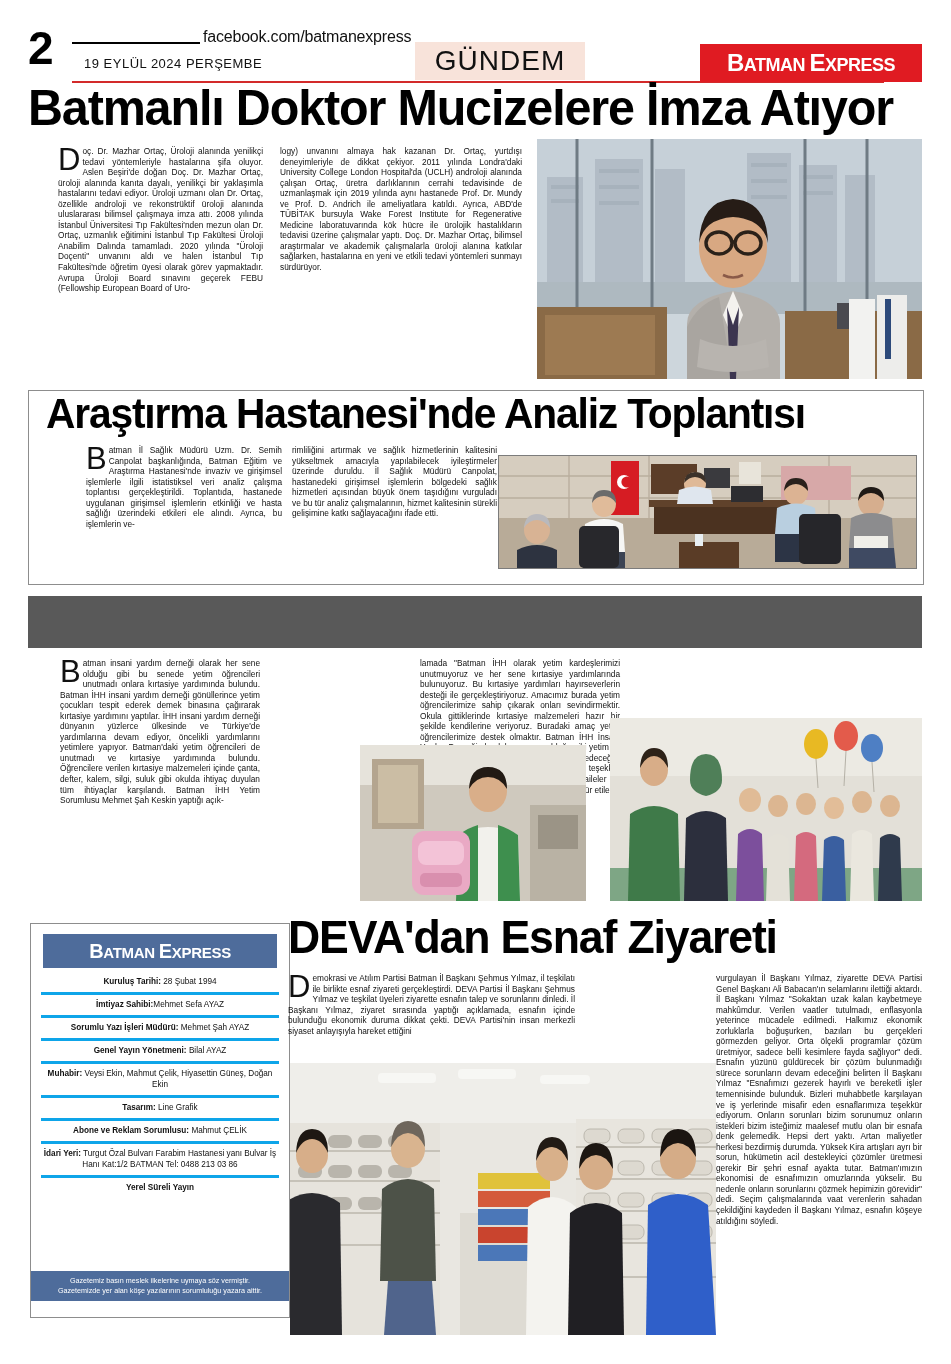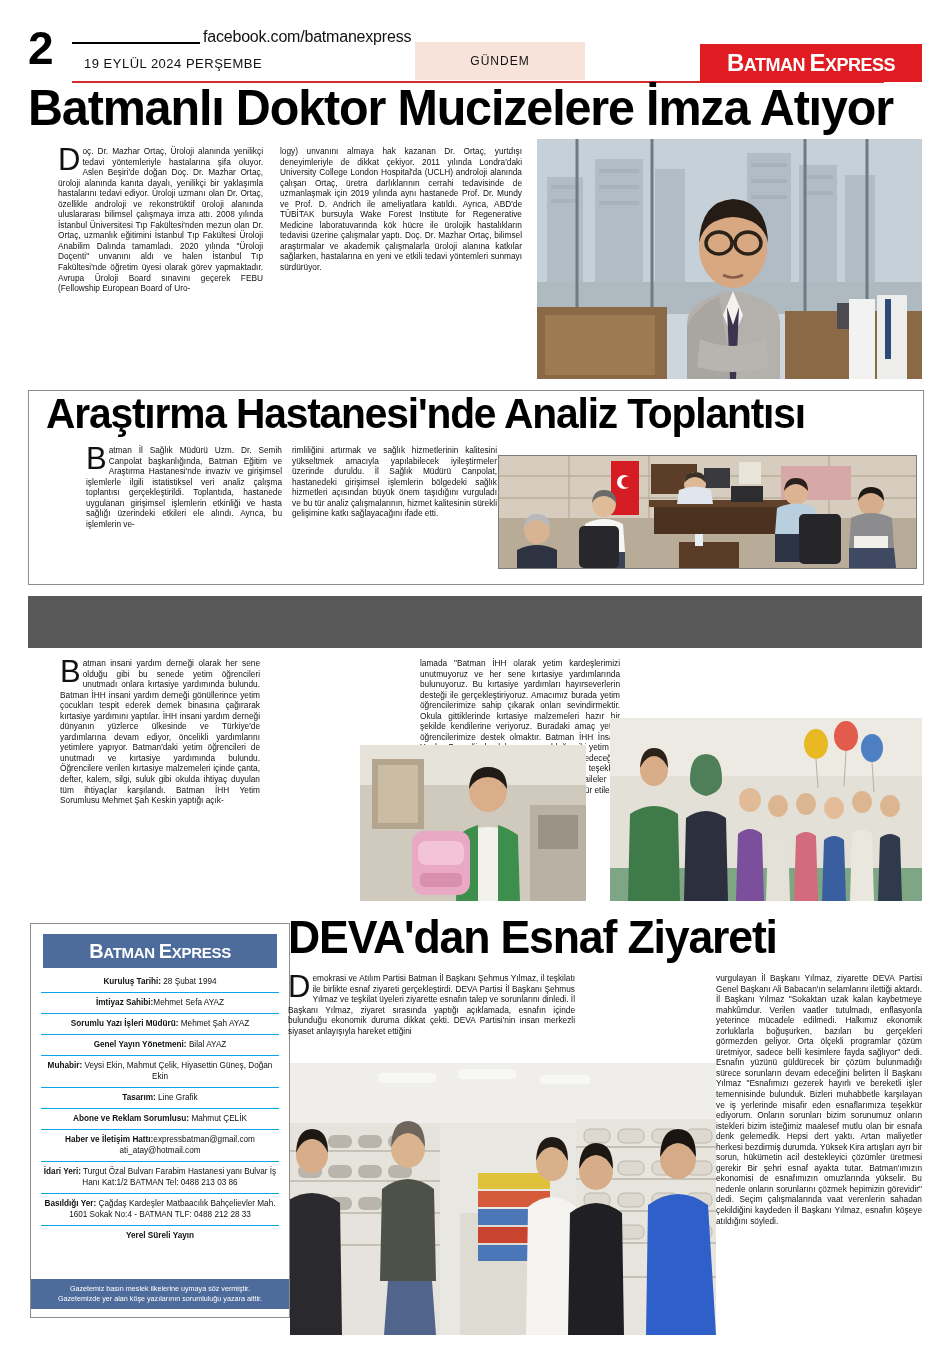--- a/index.html
+++ b/index.html
@@ -15,21 +15,21 @@
     position:absolute;left:28px;top:12px;font-size:46px;font-weight:bold;
     line-height:44px;font-family:"Liberation Sans",sans-serif;color:#000;
   }
   .mh-rule-top{position:absolute;left:72px;top:28px;width:128px;height:2px;background:#000;}
   .mh-social{position:absolute;left:203px;top:14px;font-size:16px;color:#111;letter-spacing:-.2px;}
   .mh-date{position:absolute;left:84px;top:42px;font-size:13px;letter-spacing:.5px;color:#111;}
   .mh-redline{position:absolute;left:72px;top:67px;width:812px;height:2px;background:#d32a2a;}
   .mh-section{
     position:absolute;left:415px;top:28px;width:170px;height:38px;background:#f8e3da;
     display:flex;align-items:center;justify-content:center;
-    font-size:12px;letter-spacing:1px;color:#111;
+    font-size:28px;letter-spacing:1px;color:#111;
   }
   .mh-logo{
     position:absolute;left:700px;top:30px;width:222px;height:38px;background:#e01b22;
     display:flex;align-items:center;justify-content:center;
   }
   .mh-logo .lg{
     color:#fff;font-weight:bold;font-size:24px;letter-spacing:-.5px;
     font-family:"Liberation Sans",sans-serif;white-space:nowrap;
   }
   .mh-logo .lg .sm{font-size:18px;}
@@ -74,27 +74,27 @@
   
   #imp{left:30px;top:923px;width:258px;height:393px;background:#fff;border:1px solid #8d8d8d;}
   .imp-logo{
     margin:10px 12px 0 12px;height:34px;background:#4e6c9b;
     display:flex;align-items:center;justify-content:center;
   }
   .imp-logo .lg{color:#fff;font-weight:bold;font-size:20px;letter-spacing:-.3px;white-space:nowrap;}
   .imp-logo .lg .sm{font-size:15px;}
   .imp-rows{margin:4px 10px 0 10px;}
   .imp-row{
-    border-bottom:1px solid #0ea5e9;padding:4px 0 5px 0;text-align:center;
+    border-bottom:3px solid #0ea5e9;padding:4px 0 5px 0;text-align:center;
     font-size:8.2px;line-height:11px;color:#111;
   }
   .imp-row:last-child{border-bottom:none;font-weight:bold;}
   .imp-row b{font-weight:bold;}
   .imp-foot{
-    position:absolute;left:0;bottom:8px;width:100%;background:#4e6c9b;color:#fff;
+    position:absolute;left:0;bottom:16px;width:100%;background:#4e6c9b;color:#fff;
     font-size:7.2px;line-height:9.5px;text-align:center;padding:5px 4px 6px 4px;
     box-sizing:border-box;
   }
 
   
   #a4{left:288px;top:915px;width:634px;height:420px;}
   #a4 .hl{font-size:46px;top:0;left:0;position:absolute;}
   #a4 .c1{position:absolute;left:0px;top:58px;width:287px;height:62px;}
   #a4 .c2{position:absolute;left:428px;top:58px;width:206px;height:390px;}
 </style>
@@ -320,24 +320,21 @@
       <span class="lg"><span>B</span><span class="sm">ATMAN </span><span>E</span><span class="sm">XPRESS</span></span>
     </div>
     <div class="imp-rows" id="imp-rows">
         <div class="imp-row"><b>Kuruluş Tarihi:</b><span style="white-space: pre-line;"> 28 Şubat 1994</span></div>
         <div class="imp-row"><b>İmtiyaz Sahibi:</b><span style="white-space: pre-line;">Mehmet Sefa AYAZ</span></div>
         <div class="imp-row"><b>Sorumlu Yazı İşleri Müdürü:</b><span style="white-space: pre-line;"> Mehmet Şah AYAZ</span></div>
         <div class="imp-row"><b>Genel Yayın Yönetmeni:</b><span style="white-space: pre-line;"> Bilal AYAZ</span></div>
         <div class="imp-row"><b>Muhabir:</b><span style="white-space: pre-line;"> Veysi Ekin, Mahmut Çelik, Hiyasettin Güneş, Doğan Ekin</span></div>
         <div class="imp-row"><b>Tasarım:</b><span style="white-space: pre-line;"> Line Grafik</span></div>
         <div class="imp-row"><b>Abone ve Reklam Sorumlusu:</b><span style="white-space: pre-line;"> Mahmut ÇELİK</span></div>
-        <div class="imp-row"><b>Haber ve İletişim Hattı:</b><span style="white-space: pre-line;">expressbatman@gmail.com
-ati_atay@hotmail.com</span></div>
         <div class="imp-row"><b>İdari Yeri:</b><span style="white-space: pre-line;"> Turgut Özal Bulvarı Farabim Hastanesi yanı Bulvar İş Hanı Kat:1/2 BATMAN Tel: 0488 213 03 86</span></div>
-        <div class="imp-row"><b>Basıldığı Yer:</b><span style="white-space: pre-line;"> Çağdaş Kardeşler Matbaacılık Bahçelievler Mah. 1601 Sokak No:4  -  BATMAN TLF: 0488 212 28 33</span></div>
         <div class="imp-row"><span style="white-space: pre-line;">Yerel Süreli Yayın</span></div>
       </div>
     <div class="imp-foot" style="white-space: pre-line;">Gazetemiz basın meslek ilkelerine uymaya söz vermiştir.
 Gazetemizde yer alan köşe yazılarının sorumluluğu yazara aittir.</div>
   </div>
 
   <div class="art" id="a4">
     <div class="hl hl-black">DEVA'dan Esnaf Ziyareti</div>
     <div class="body-col dropcap c1">Demokrasi ve Atılım Partisi Batman İl Başkanı Şehmus Yılmaz, il teşkilatı ile birlikte esnaf ziyareti gerçekleştirdi. DEVA Partisi İl Başkanı Şehmus Yılmaz ve teşkilat üyeleri ziyarette esnafın talep ve sorunlarını dinledi. İl Başkanı Yılmaz, ziyaret sırasında yaptığı açıklamada, esnafın içinde bulunduğu ekonomik duruma dikkat çekti. DEVA Partisi'nin insan merkezli siyaset anlayışıyla hareket ettiğini</div>
     <div class="body-col c2">vurgulayan İl Başkanı Yılmaz, ziyarette DEVA Partisi Genel Başkanı Ali Babacan'ın selamlarını ilettiği aktardı. İl Başkanı Yılmaz "Sokaktan uzak kalan kaybetmeye mahkûmdur. Verilen vaatler tutulmadı, enflasyonla yeterince mücadele edilmedi. Halkımız ekonomik zorluklarla boğuşurken, bazıları bu gerçekleri görmezden geliyor. Orta ölçekli programlar çözüm üretmiyor, sadece belli kesimlere fayda sağlıyor" dedi. Esnafın yüzünü güldürecek bir çözüm bulunmadığı sürece sorunların devam edeceğini belirten İl Başkanı Yılmaz "Esnafımızı gezerek hayırlı ve bereketli işler temennisinde bulunduk. Bizleri muhabbetle karşılayan ve iş yerlerinde misafir eden esnaflarımıza teşekkür ediyorum. Onların sorunları bizim sorunumuz onların istekleri bizim isteğimiz maalesef mutlu olan bir esnafa denk gelemedik. Hepsi dert yaktı. Artan maliyetler herkesi bezdirmiş durumda. Yüksek Kira artışları ayrı bir sorun, hükümetin acil destekleyici çözümler üretmesi gerekir Bir şehri esnaf ayakta tutar. Batman'ımızın ekonomisi de esnafımızın omuzlarında yükselir. Bu nedenle onların sorunlarını çözmek hepimizin görevidir" dedi. Seçim çalışmalarında vaat verenlerin sahadan çekildiğini kaydeden İl Başkanı Yılmaz, esnafın köşeye atıldığını söyledi.</div>

